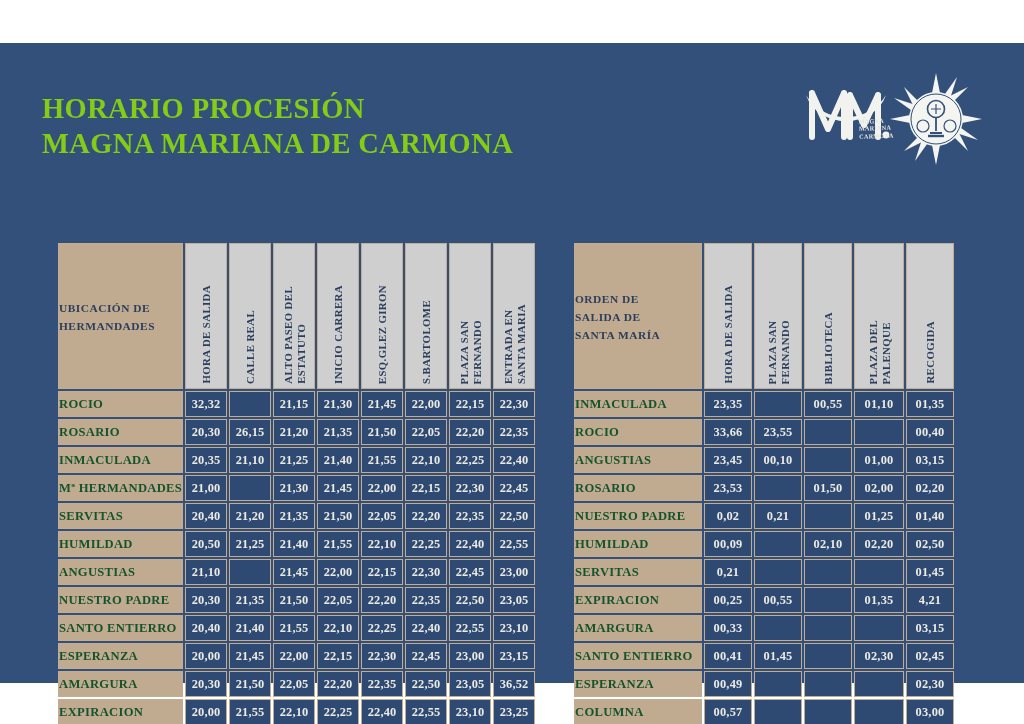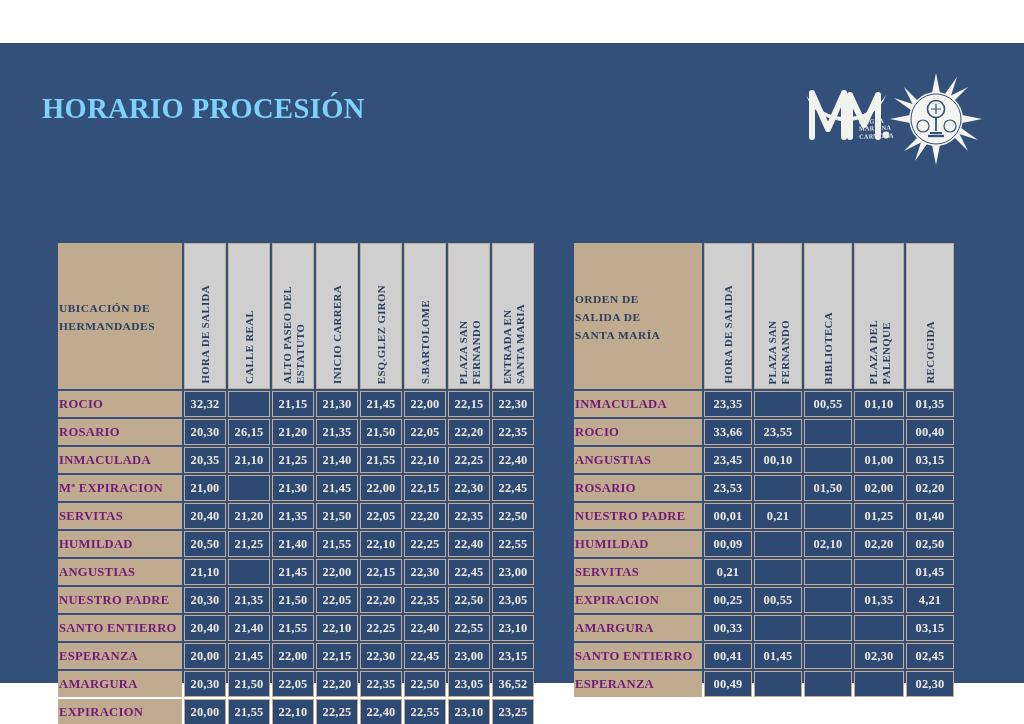--- a/index.html
+++ b/index.html
@@ -29,21 +29,21 @@
     position: absolute;
     left: 0; top: 0;
     width: 1024px;
     height: 150px;
   }
 
   #title-block {
     position: absolute;
     left: 42px;
     top: 48px;
-    color: #7dd3fc;
+    color: #84cc16;
   }
   .title-line {
     font-family: "Liberation Serif", serif;
     font-weight: bold;
     font-size: 28.5px;
     letter-spacing: 0.4px;
     line-height: 35px;
     white-space: nowrap;
   }
 
@@ -144,21 +144,21 @@
     letter-spacing: 0.5px;
     line-height: 16px;
     color: #2b3e5c;
     white-space: pre-line;
   }
 
   
   td.rowname {
     background: #c0ab90;
     height: 26px;
-    color: #701a75;
+    color: #14532d;
     font-family: "Liberation Serif", serif;
     font-weight: bold;
     font-size: 12.6px;
     letter-spacing: 0.3px;
     padding-left: 9px;
     white-space: nowrap;
     border: 1px solid #2b3e5c;
   }
 
   
@@ -177,20 +177,21 @@
 </style>
 </head>
 <body>
 
 <div id="poster">
 
   <div id="header-area">
 
     <div id="title-block">
       <div class="title-line">HORARIO PROCESIÓN</div>
+      <div class="title-line">MAGNA MARIANA DE CARMONA</div>
     </div>
 
     <div id="logo-area">
 
       <svg id="logo-monogram" viewBox="0 0 108 86">
         <path d="M14 20 A42 38 0 0 0 94 20 A46 44 0 0 1 14 20 Z" fill="#f2f2ee"></path>
         <path d="M20 18 L20 62 M20 18 L36 54 M52 18 L36 54 M52 18 L52 62" stroke="#f2f2ee" stroke-width="6" fill="none" stroke-linecap="round"></path>
         <path d="M58 20 L58 62 M58 20 L72 50 M86 20 L72 50 M86 20 L86 62" stroke="#f2f2ee" stroke-width="6" fill="none" stroke-linecap="round"></path>
         <circle cx="94" cy="60" r="3.4" fill="#f2f2ee"></circle>
       </svg>
@@ -286,21 +287,21 @@
             <td class="val">20,35</td>
             <td class="val">21,10</td>
             <td class="val">21,25</td>
             <td class="val">21,40</td>
             <td class="val">21,55</td>
             <td class="val">22,10</td>
             <td class="val">22,25</td>
             <td class="val">22,40</td>
           </tr>
           <tr>
-            <td class="rowname">Mª EXPIRACION</td>
+            <td class="rowname">Mª HERMANDADES</td>
             <td class="val">21,00</td>
             <td class="val empty"></td>
             <td class="val">21,30</td>
             <td class="val">21,45</td>
             <td class="val">22,00</td>
             <td class="val">22,15</td>
             <td class="val">22,30</td>
             <td class="val">22,45</td>
           </tr>
           <tr>
@@ -447,21 +448,21 @@
           <tr>
             <td class="rowname">ROSARIO</td>
             <td class="val">23,53</td>
             <td class="val empty"></td>
             <td class="val">01,50</td>
             <td class="val">02,00</td>
             <td class="val">02,20</td>
           </tr>
           <tr>
             <td class="rowname">NUESTRO PADRE</td>
-            <td class="val">00,01</td>
+            <td class="val">0,02</td>
             <td class="val">0,21</td>
             <td class="val empty"></td>
             <td class="val">01,25</td>
             <td class="val">01,40</td>
           </tr>
           <tr>
             <td class="rowname">HUMILDAD</td>
             <td class="val">00,09</td>
             <td class="val empty"></td>
             <td class="val">02,10</td>
@@ -501,17 +502,25 @@
             <td class="val">02,45</td>
           </tr>
           <tr>
             <td class="rowname">ESPERANZA</td>
             <td class="val">00,49</td>
             <td class="val empty"></td>
             <td class="val empty"></td>
             <td class="val empty"></td>
             <td class="val">02,30</td>
           </tr>
+          <tr>
+            <td class="rowname">COLUMNA</td>
+            <td class="val">00,57</td>
+            <td class="val empty"></td>
+            <td class="val empty"></td>
+            <td class="val empty"></td>
+            <td class="val">03,00</td>
+          </tr>
         </tbody>
     </table>
 
   </div>
 </div>
 
 </body></html>

